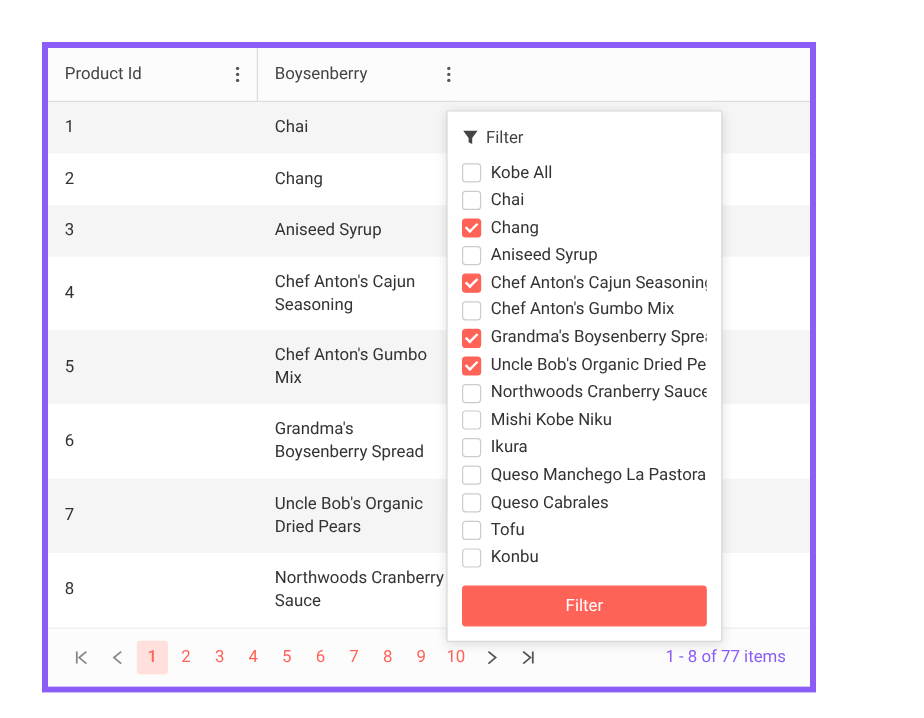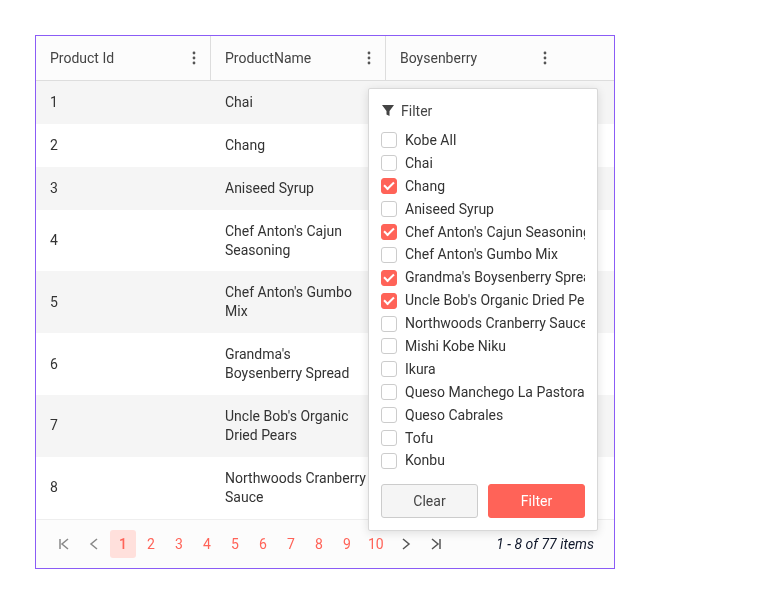--- a/index.html
+++ b/index.html
@@ -8,23 +8,23 @@
       padding: 0;
     }
     body {
       font-family: -apple-system, BlinkMacSystemFont, "Segoe UI", Roboto, Helvetica, Arial, sans-serif;
       font-size: 14px;
       color: #333;
       background: #fff;
       padding: 35px;
     }
     .grid {
-      border: 1px solid #8b5cf6;
+      border: 5px solid #8b5cf6;
       position: relative;
-      width: 580px;
+      width: 645px;
     }
     .header-row {
       display: flex;
       background: #fcfcfc;
       border-bottom: 1px solid #ddd;
     }
     .header-cell {
       padding: 14px 10px 14px 14px;
       font-weight: 400;
       color: #444;
@@ -98,24 +98,23 @@
       color: #ff6358;
       padding: 0 6px;
       border-radius: 3px;
     }
     .pager-num.active {
       background: #ffe0dc;
       color: #ff6358;
       font-weight: 500;
     }
     .pager-info {
-      color: #0f172a;
+      color: #8b5cf6;
       font-size: 14px;
       padding-right: 6px;
-      font-style: italic;
     }
     .filter-popup {
       position: absolute;
       top: 52px;
       left: 332px;
       width: 230px;
       background: #fff;
       border: 1px solid #d8d8d8;
       box-shadow: 0 2px 10px rgba(0,0,0,0.12);
       border-radius: 2px;
@@ -207,30 +206,20 @@
     <div class="header-cell col-id">
       <span>Product Id</span>
       <span class="more-icon">
         <svg width="4" height="14" viewBox="0 0 4 14">
             <circle cx="2" cy="2" r="1.4" fill="#555"></circle>
             <circle cx="2" cy="7" r="1.4" fill="#555"></circle>
             <circle cx="2" cy="12" r="1.4" fill="#555"></circle>
           </svg>
       </span>
     </div>
-    <div class="header-cell col-name">
-      <span>ProductName</span>
-      <span class="more-icon">
-        <svg width="4" height="14" viewBox="0 0 4 14">
-            <circle cx="2" cy="2" r="1.4" fill="#555"></circle>
-            <circle cx="2" cy="7" r="1.4" fill="#555"></circle>
-            <circle cx="2" cy="12" r="1.4" fill="#555"></circle>
-          </svg>
-      </span>
-    </div>
     <div class="header-cell col-disc">
       <span>Boysenberry</span>
       <span class="more-icon">
         <svg width="4" height="14" viewBox="0 0 4 14">
             <circle cx="2" cy="2" r="1.4" fill="#555"></circle>
             <circle cx="2" cy="7" r="1.4" fill="#555"></circle>
             <circle cx="2" cy="12" r="1.4" fill="#555"></circle>
           </svg>
       </span>
     </div>
@@ -390,18 +379,17 @@
         <div class="filter-item">
           <div class="checkbox"></div>
           <span class="filter-item-label">Tofu</span>
         </div>
         <div class="filter-item">
           <div class="checkbox"></div>
           <span class="filter-item-label">Konbu</span>
         </div>
       </div>
     <div class="filter-actions">
-      <div class="btn btn-clear">Clear</div>
       <div class="btn btn-filter">Filter</div>
     </div>
   </div>
 
 </div>
 
 </body></html>

